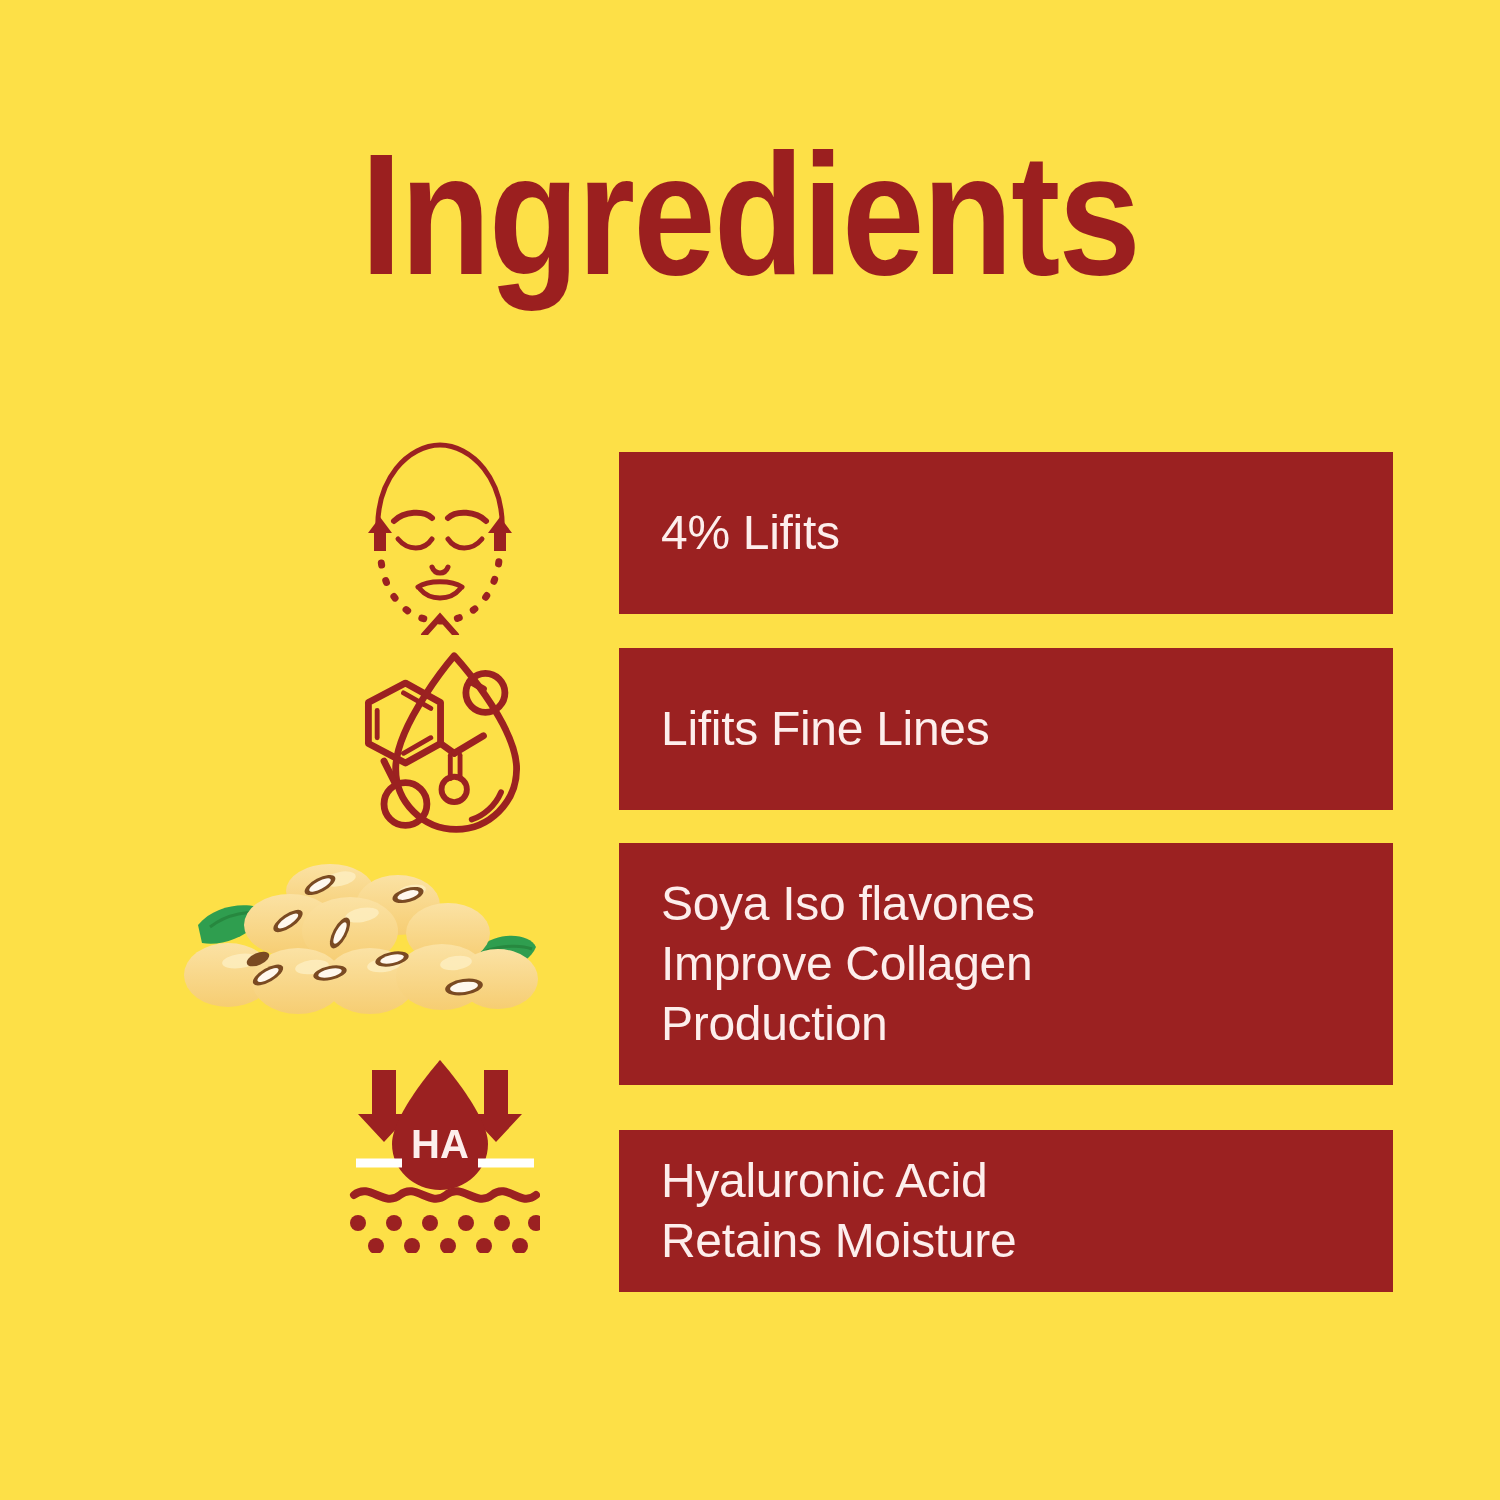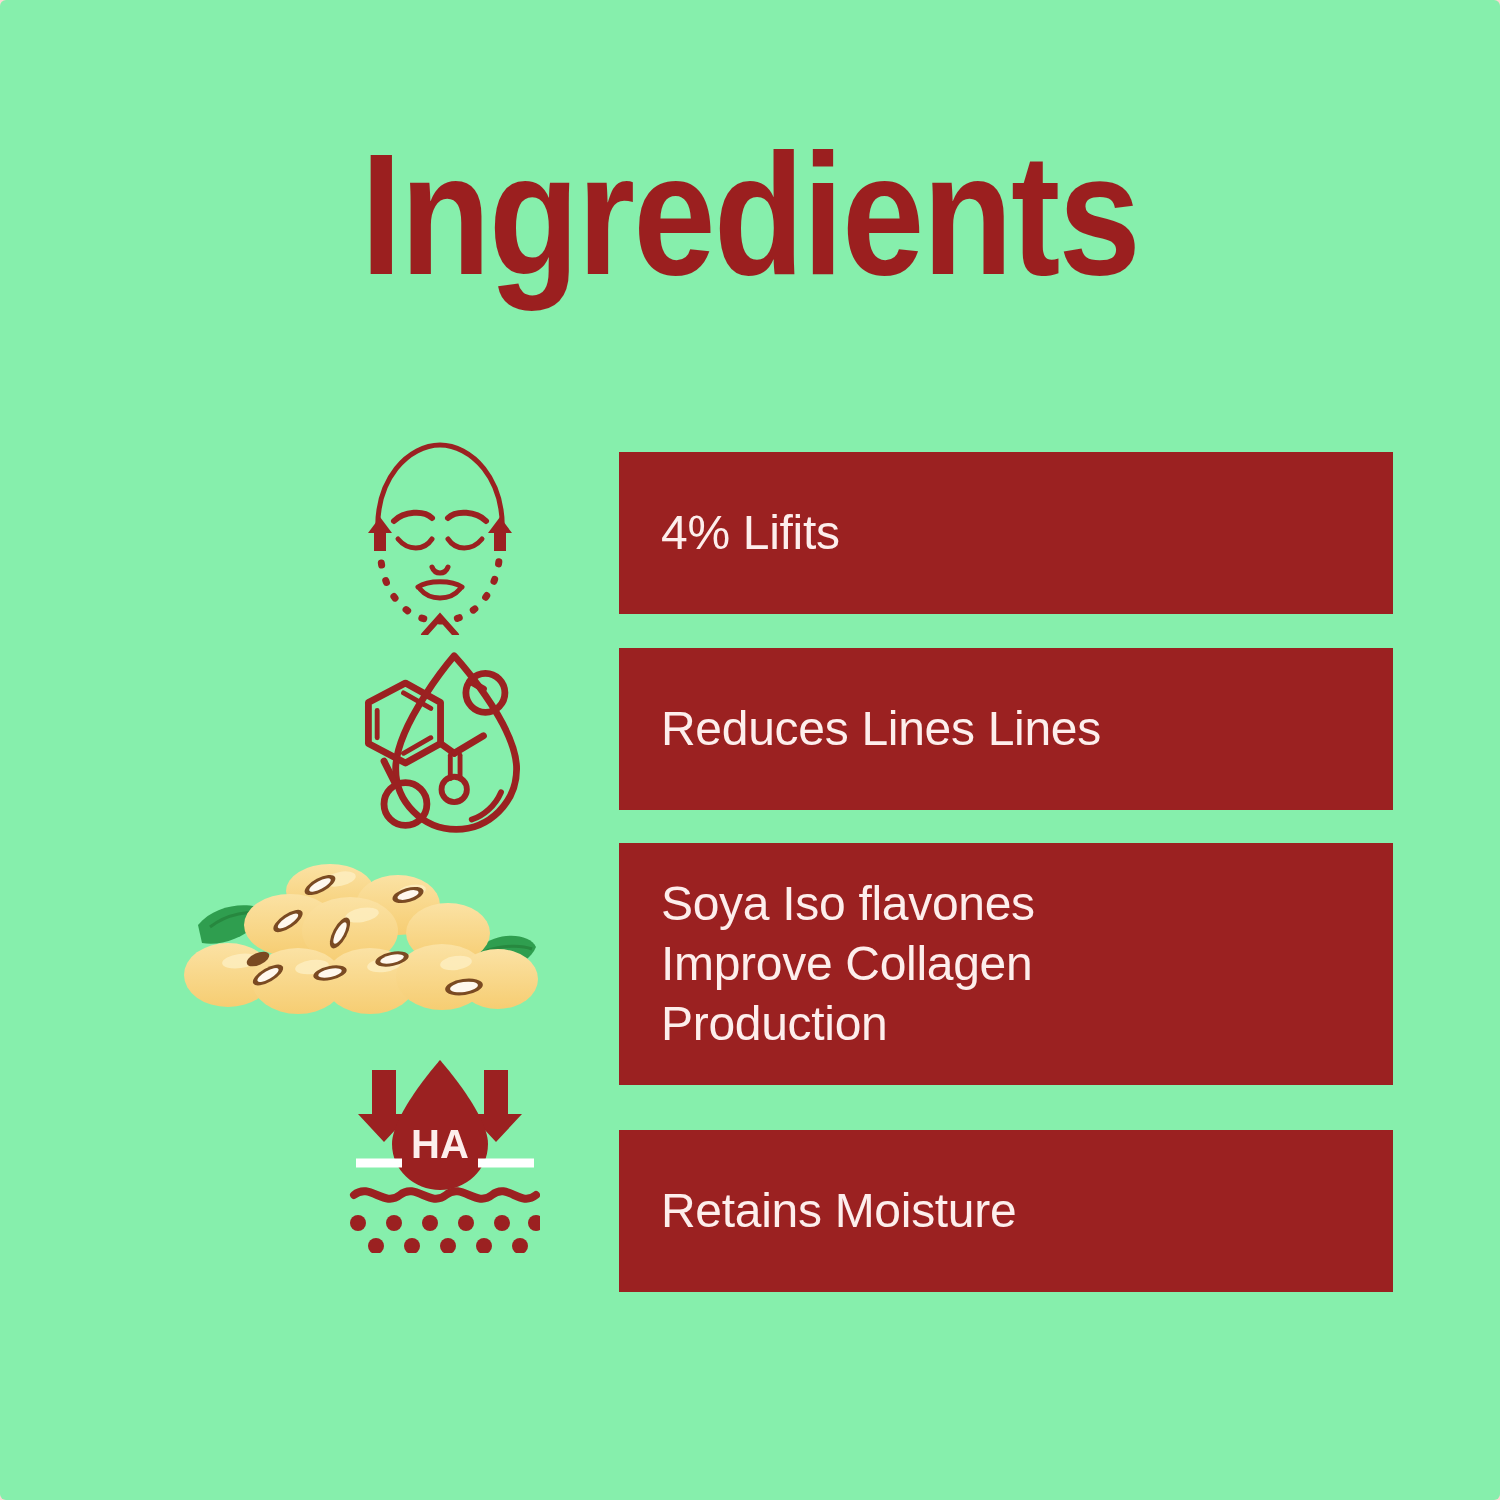--- a/index.html
+++ b/index.html
@@ -11,22 +11,21 @@
     height: 1500px;
     background: #fcd9d3;
     font-family: "Liberation Sans", sans-serif;
     overflow: hidden;
     position: relative;
   }
 
   .page {
     position: absolute;
     inset: 0;
-    background: #86efac;
-    border-radius: 6px;
+    background: #fde047;
   }
 
   
   .title {
     position: absolute;
     left: 0;
     right: 0;
     top: 128px;
     text-align: center;
     color: #9b1f1f;
@@ -285,26 +284,27 @@
       </svg>
     </div>
 
   </div>
 
   <div class="bar bar1">
     <div class="line">4% Lifits</div>
   </div>
 
   <div class="bar bar2">
-    <div class="line">Reduces Lines Lines</div>
+    <div class="line">Lifits Fine Lines</div>
   </div>
 
   <div class="bar bar3">
     <div class="line">Soya Iso flavones</div>
     <div class="line">Improve Collagen</div>
     <div class="line">Production</div>
   </div>
 
   <div class="bar bar4">
+    <div class="line">Hyaluronic Acid</div>
     <div class="line">Retains Moisture</div>
   </div>
 
 </div>
 
 </body></html>

